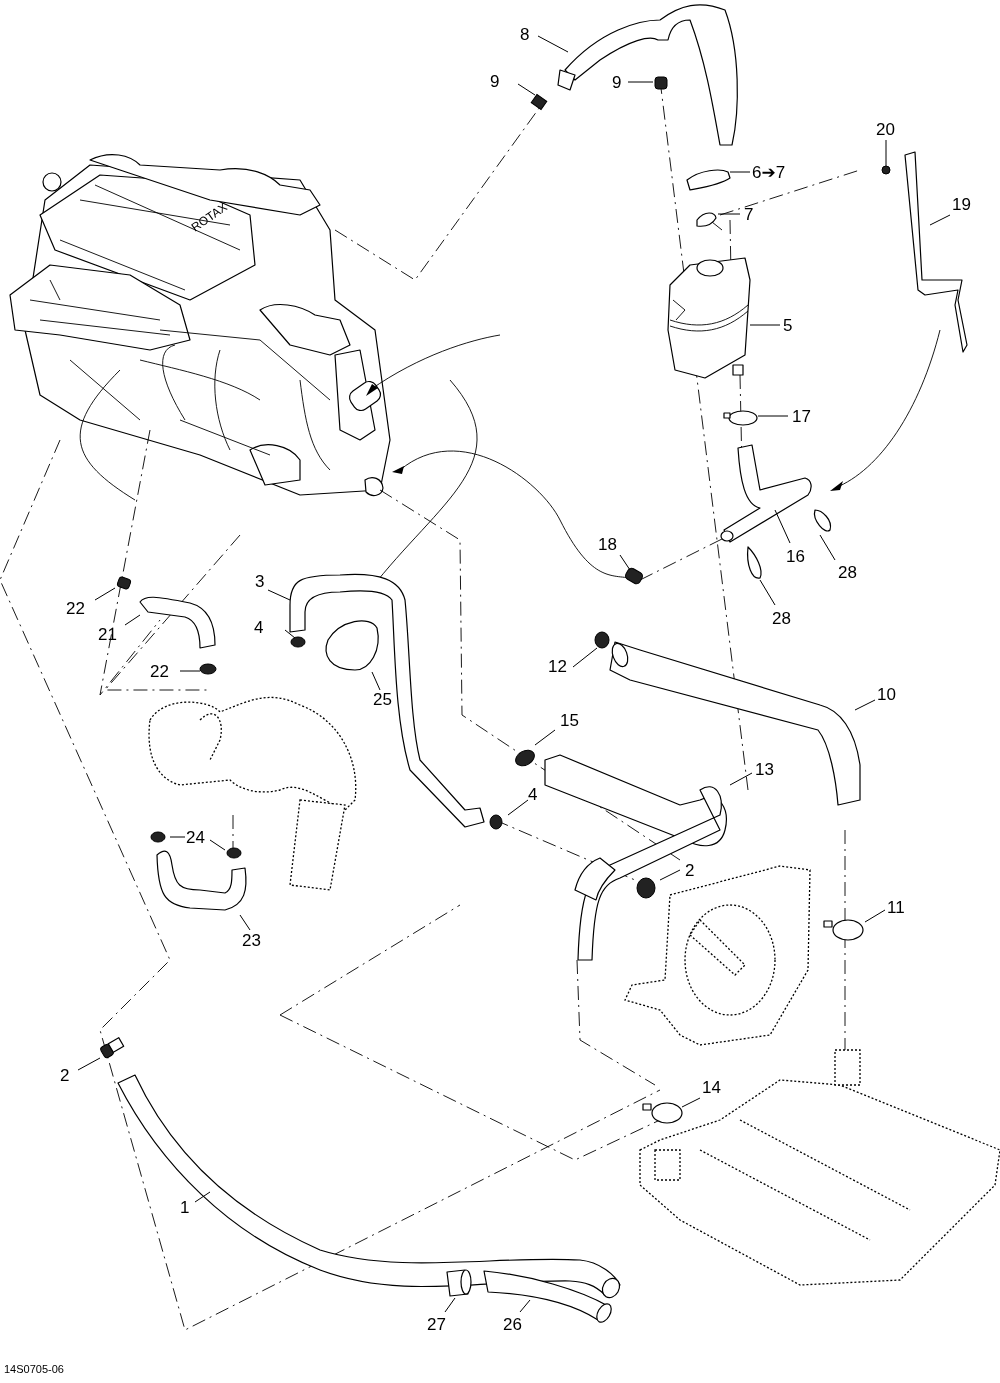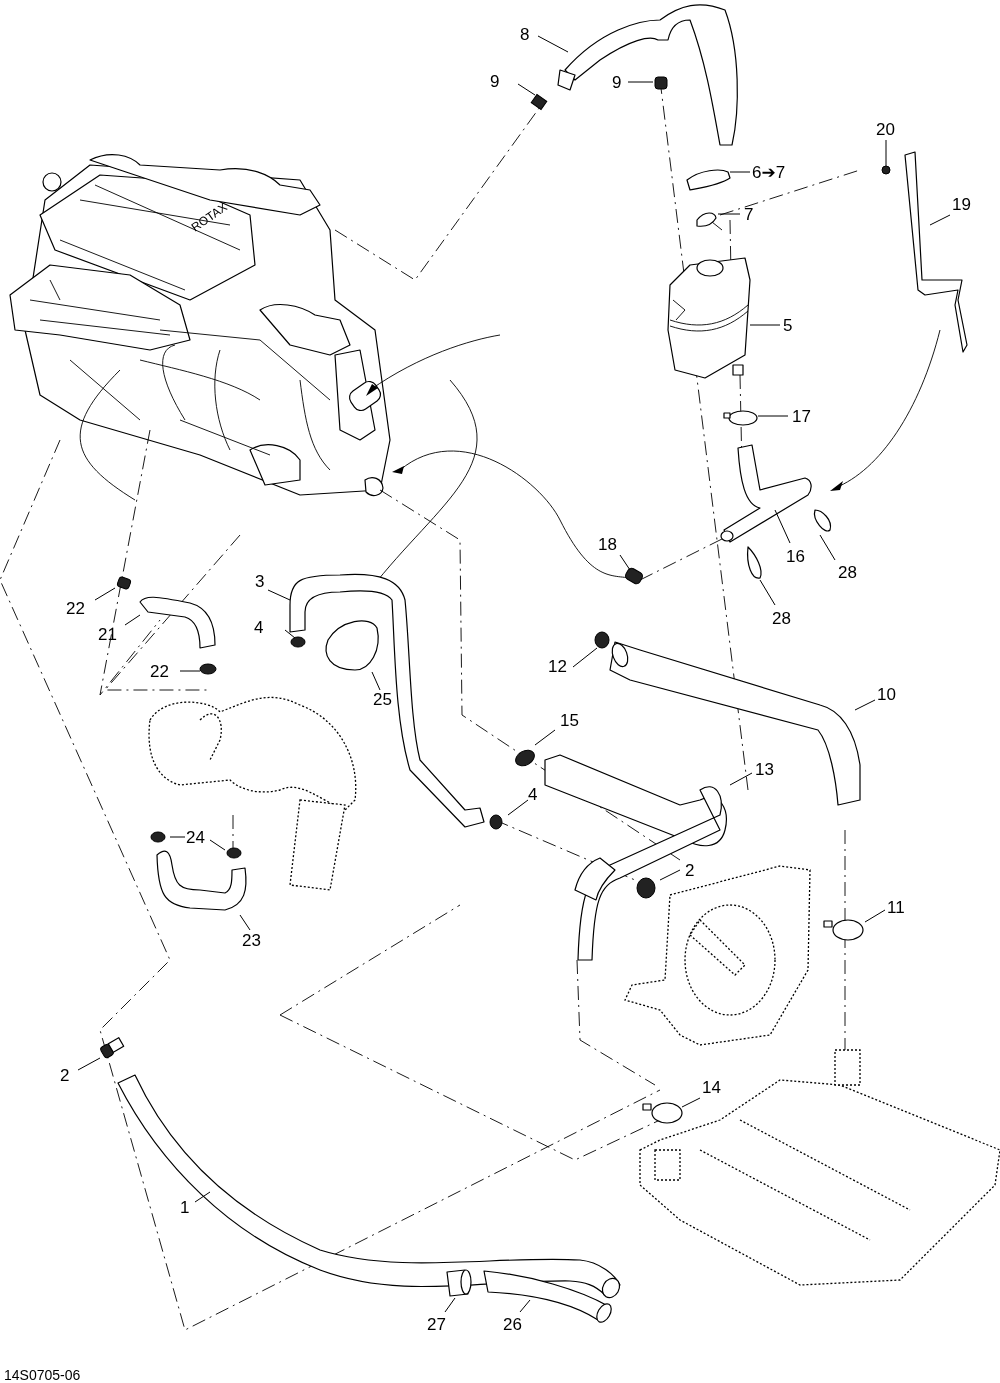--- a/index.html
+++ b/index.html
@@ -6,21 +6,21 @@
   body { width:1000px; height:1383px; position:relative; overflow:hidden;
          font-family:"Liberation Sans", sans-serif; color:#000; }
   #diagram { position:absolute; left:0; top:0; width:1000px; height:1383px; }
   .part { fill:#fff; stroke:#000; stroke-width:1.2; stroke-linejoin:round; stroke-linecap:round; }
   .thin { fill:none; stroke:#000; stroke-width:0.9; }
   .dash { fill:none; stroke:#000; stroke-width:0.9; stroke-dasharray:14 5 2 5; }
   .dotted { fill:#fff; stroke:#000; stroke-width:1.3; stroke-dasharray:2 2; }
   .dark { fill:#222; stroke:#000; stroke-width:1; }
   .leader { stroke:#000; stroke-width:1; fill:none; }
   .callout { font-size:17px; fill:#000; font-family:"Liberation Sans", sans-serif; }
-  .ref { position:absolute; left:4px; bottom:0; font-size:14px; }
+  .ref { position:absolute; left:4px; bottom:8px; font-size:11px; }
 </style>
 </head>
 <body>
 
 <svg id="diagram" viewBox="0 0 1000 1383" xmlns="http://www.w3.org/2000/svg">
 
   <g>
     <path class="part" d="M45,200 L90,165 L300,180 L330,230 L335,300 L375,330 L390,440 L380,490 L300,495 L200,455 L80,420 L40,395 L25,330 Z"></path>
     <path class="part" d="M40,215 L100,175 L170,180 L250,215 L255,265 L190,300 L55,250 Z"></path>
     <path class="thin" d="M80,200 L230,225 M95,185 L240,250 M60,240 L185,290"></path>

